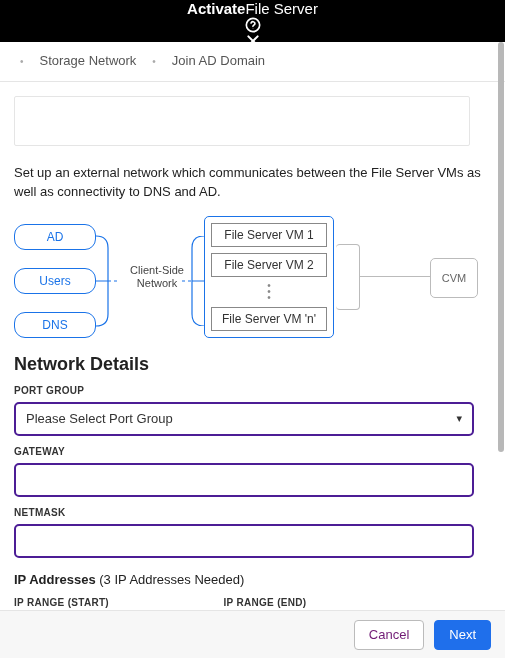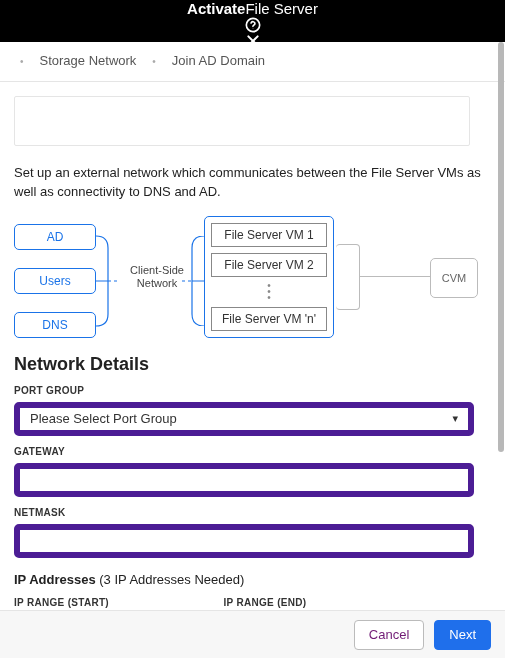--- a/index.html
+++ b/index.html
@@ -10,39 +10,39 @@
   .titlebar .title .light { font-weight: 400; }
   .titlebar .icon-btn { width: 28px; height: 28px; display: flex; align-items: center; justify-content: center; cursor: pointer; color: #fff; }
   .tabs { display: flex; align-items: center; height: 40px; padding: 0 14px; border-bottom: 1px solid #e5e5e5; gap: 8px; }
   .tab { font-size: 13px; color: #555; padding: 0 2px; height: 40px; display: flex; align-items: center; cursor: pointer; border-bottom: 3px solid transparent; }
   .tab.active { color: #000; font-weight: 700; border-bottom-color: #1f6feb; }
   .dot { color: #aaa; font-size: 10px; padding: 0 6px; }
   .scroll-area { flex: 1; overflow-y: auto; padding: 14px 14px 0 14px; position: relative; }
   .topbox { border: 1px solid #e5e5e5; border-radius: 2px; height: 50px; margin-bottom: 18px; background: #fff; width: 456px; }
   .desc { font-size: 13px; line-height: 1.45; margin-bottom: 12px; }
   .diagram { position: relative; height: 130px; margin-bottom: 10px; }
-  .dbox { position: absolute; border: 1px solid #1a73e8; border-radius: 5px; color: #1a73e8; background: #fff; font-size: 12px; display: flex; align-items: center; justify-content: center; height: 26px; }
+  .dbox { position: absolute; border: 1px solid #1a73e8; border-radius: 11px; color: #1a73e8; background: #fff; font-size: 12px; display: flex; align-items: center; justify-content: center; height: 26px; }
   .dbox.left { width: 82px; left: 0; }
   .dbox.left.r1 { top: 10px; }
   .dbox.left.r2 { top: 54px; }
   .dbox.left.r3 { top: 98px; }
   .netlabel { position: absolute; left: 106px; top: 50px; width: 74px; text-align: center; font-size: 11px; color: #444; line-height: 1.25; }
   .vm-group { position: absolute; left: 190px; top: 2px; width: 130px; height: 122px; border: 1px solid #1a73e8; border-radius: 5px; padding: 6px 6px; display: flex; flex-direction: column; gap: 6px; align-items: center; }
   .vm-group .vm { width: 100%; height: 26px; border: 1px solid #888; border-radius: 0; color: #333; font-size: 12px; display: flex; align-items: center; justify-content: center; background: #fff; }
   .vm-group .dots { font-size: 10px; color: #888; line-height: 0.6; text-align: center; }
   .host { position: absolute; left: 322px; top: 30px; width: 24px; height: 66px; border: 1px solid #bbb; border-radius: 4px; border-left: none; }
   .hline { position: absolute; left: 346px; top: 62px; width: 70px; height: 1px; background: #bbb; }
   .cvm { position: absolute; left: 416px; top: 44px; width: 48px; height: 40px; border: 1px solid #bbb; border-radius: 5px; color: #666; font-size: 11px; display: flex; align-items: center; justify-content: center; }
   .connector { position: absolute; }
   .conn-left { left: 82px; top: 22px; width: 22px; height: 90px; }
   .conn-left svg { overflow: visible; }
   .conn-right { left: 168px; top: 22px; width: 22px; height: 90px; }
   .section-title { font-weight: 700; font-size: 18px; margin: 8px 0 8px; }
   .field-label { font-size: 10px; font-weight: 600; letter-spacing: 0.3px; color: #333; text-transform: uppercase; margin-top: 10px; margin-bottom: 6px; }
-  .select, .text-input { width: 460px; max-width: 100%; height: 34px; border: 6px solid #4c1d95; border-radius: 5px; padding: 0 10px; font-size: 13px; color: #333; background: #fff; }
+  .select, .text-input { width: 460px; max-width: 100%; height: 34px; border: 2px solid #4c1d95; border-radius: 5px; padding: 0 10px; font-size: 13px; color: #333; background: #fff; }
   .select { display: flex; align-items: center; justify-content: space-between; cursor: pointer; }
   .select .caret { font-size: 11px; color: #333; }
   .text-input { outline: none; }
   .ip-label { font-size: 13px; margin-top: 14px; }
   .ip-label .bold { font-weight: 700; }
   .ip-row { display: flex; gap: 10px; margin-top: 6px; align-items: flex-end; }
   .ip-col { flex: 1; }
   .ip-col .field-label { margin-top: 4px; }
   .ip-col input { width: 100%; }
   .add-btn { height: 34px; padding: 0 10px; border: 1px solid #bbb; border-radius: 5px; background: #fff; font-size: 13px; font-weight: 600; cursor: pointer; white-space: nowrap; }

